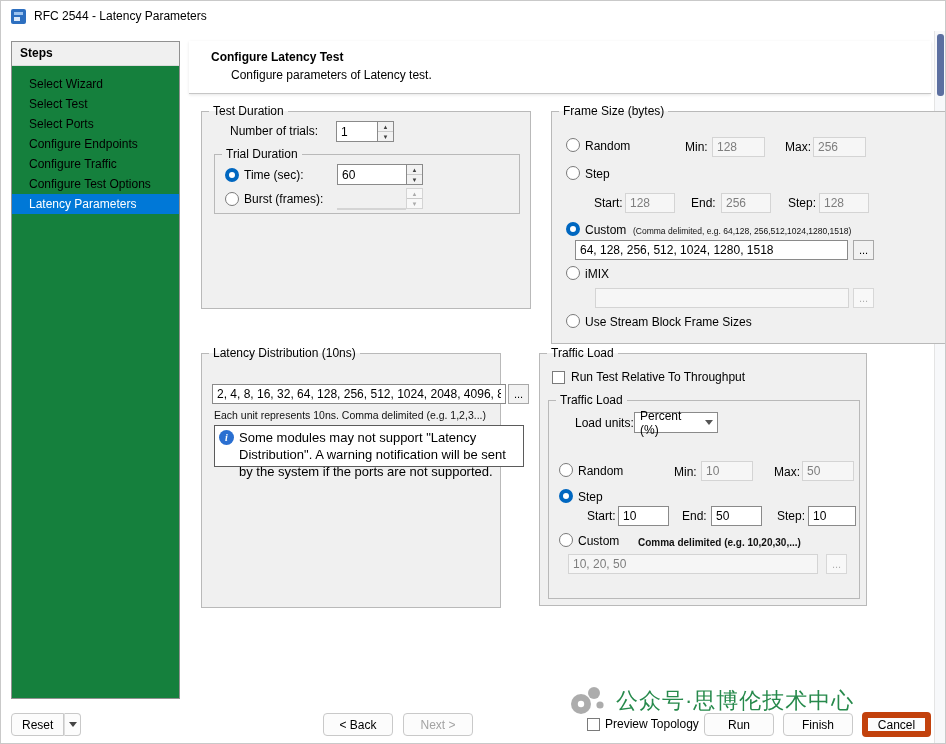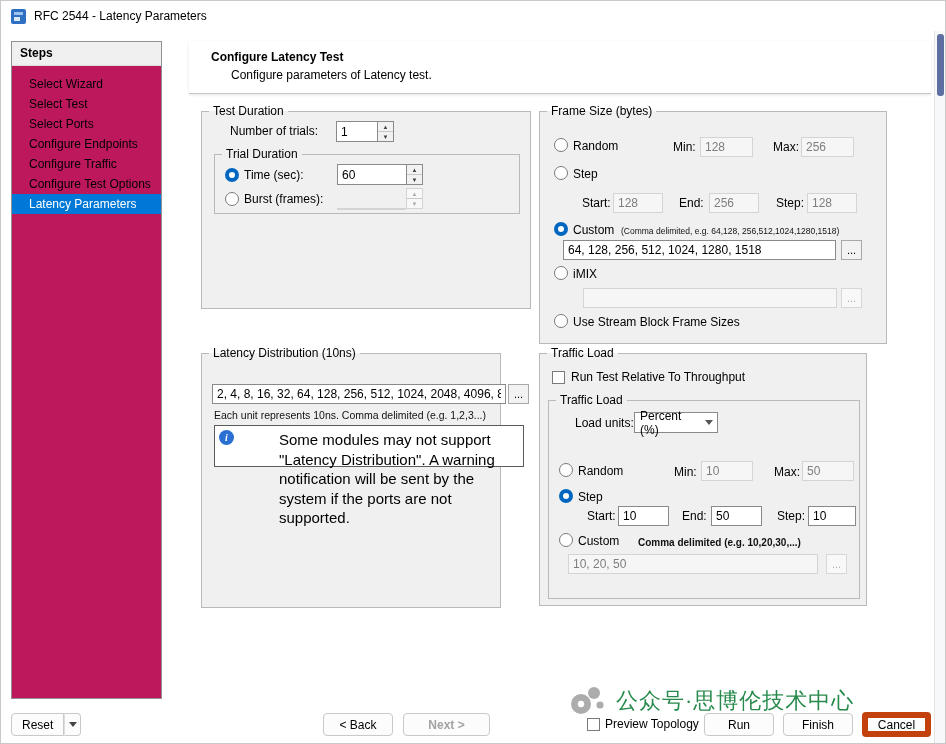--- a/index.html
+++ b/index.html
@@ -10,21 +10,21 @@
 
   
   .titlebar { position:absolute; left:0; top:0; width:100%; height:30px; background:#fff; display:flex; align-items:center; gap:8px; padding-left:10px; }
   .app-icon { width:15px; height:15px; flex:none; }
 
   
   .vscroll { position:absolute; right:0; top:30px; width:11px; height:714px; background:#f7f8fa; border-left:1px solid #e4e4e4; }
   .vscroll-thumb { position:absolute; left:2px; top:3px; width:7px; height:62px; background:#5c6fa0; border-radius:3px; }
 
   
-  .sidebar { position:absolute; left:10px; top:40px; width:151px; height:658px; border:1px solid #919191; background:#be185d; }
+  .sidebar { position:absolute; left:10px; top:40px; width:169px; height:658px; border:1px solid #919191; background:#15803d; }
   .sidebar-header { height:24px; background:#f0f0f0; border-bottom:1px solid #dcdcdc; font-weight:bold; padding:4px 8px; }
   .sidebar-items { padding-top:8px; }
   .sidebar-item { height:20px; line-height:20px; padding-left:17px; cursor:default; white-space:nowrap; }
   .sidebar-item.selected { background:#0078d7; color:#fff; }
 
   
   .main-header { position:absolute; left:188px; top:40px; width:742px; height:53px; background:#fff; border-bottom:1px solid #c6c6c6; box-shadow:0 1px 3px rgba(0,0,0,.10); z-index:5; }
   .main-title { position:absolute; left:22px; top:9px; font-weight:bold; }
   .main-subtitle { position:absolute; left:42px; top:27px; }
 
@@ -65,21 +65,21 @@
   .browse { position:absolute; width:21px; height:20px; border:1px solid #a8a8a8; background:#f2f2f2; font-size:11px; line-height:16px; text-align:center; font-family:inherit; }
   .browse.dis { color:#b0b0b0; border-color:#d7d7d7; background:#f8f8f8; }
 
   .hint-tiny { position:absolute; font-size:8.5px; white-space:nowrap; color:#111; }
   .hint-small { position:absolute; font-size:10px; white-space:nowrap; color:#111;font-weight:bold; }
   .hint-med { position:absolute; font-size:10.5px; white-space:nowrap; color:#111; }
 
   
   .infobox { position:absolute; background:#fff; border:1px solid #5b5b5b; display:flex; gap:5px; padding:4px 6px 4px 4px; }
   .info-icon { width:15px; height:15px; border-radius:50%; background:#2a6fd1; color:#fff; font-size:10px; font-weight:bold; font-style:italic; font-family:"Liberation Serif", serif; display:flex; align-items:center; justify-content:center; flex:none; }
-  .infobox .wtxt { font-size:15px; line-height:1.3;margin-left:40px; }
+  .infobox .wtxt { font-size:13px; line-height:1.3; }
 
   
   .btn { position:absolute; height:23px; border:1px solid #c9c9c9; background:#fcfcfc; border-radius:4px; font-family:inherit; font-size:12px; color:#000; text-align:center; }
   .btn.disabled { color:#a3a3a3; }
   .btn.default { border:6px solid #c2410c; height:25px; }
   .split { position:absolute; display:flex; height:23px; }
   .split .main { border:1px solid #c9c9c9; border-radius:4px 0 0 4px; background:#fcfcfc; padding:0 10px; font-family:inherit; font-size:12px; }
   .split .arrow { width:17px; border:1px solid #c9c9c9; border-left:1px solid #dedede; border-radius:0 4px 4px 0; background:#fcfcfc; display:flex; align-items:center; justify-content:center; }
   .split .arrow::after { content:""; border-left:4px solid transparent; border-right:4px solid transparent; border-top:5px solid #444; }
 
@@ -153,21 +153,21 @@
         <div class="spin dis" style="left:122px; top:33px; width:86px;">
           <input disabled="" value="1000" style="">
           <div class="updown">
             <span class="up">▲</span>
             <span class="dn">▼</span>
           </div>
         </div>
       </div>
     </div>
 
-    <div class="groupbox" style="left:350px; top:16px; width:348px; height:233px;">
+    <div class="groupbox" style="left:362px; top:16px; width:396px; height:233px;">
       <span class="gb-title">Frame Size (bytes)</span>
 
       <div class="radio" style="left:14px; top:26px;"></div>
       <span class="lbl" style="left:33px; top:27px;">Random</span>
       <span class="lbl" style="left:133px; top:28px;">Min:</span>
       <input class="ti dis" style="left: 160px; top: 25px; width: 53px;" disabled="" value="128">
       <span class="lbl" style="left:233px; top:28px;">Max:</span>
       <input class="ti dis" style="left: 261px; top: 25px; width: 53px;" disabled="" value="256">
 
       <div class="radio" style="left:14px; top:54px;"></div>
@@ -244,21 +244,21 @@
       </div>
     </div>
   </div>
 
   <div class="split" style="left:10px; top:712px;">
     <button class="main">Reset</button>
     <div class="arrow"></div>
   </div>
 
   <button class="btn" style="left:322px; top:712px; width:70px;">&lt; Back</button>
-  <button class="btn disabled" style="left:402px; top:712px; width:87px;font-weight:bold;" disabled="">Next &gt;</button>
+  <button class="btn disabled" style="left:402px; top:712px; width:70px;" disabled="">Next &gt;</button>
 
   <div class="cb" style="position:absolute; left:586px; top:717px;"></div>
   <span class="lbl" style="position:absolute; left:604px; top:716px;">Preview Topology</span>
 
   <button class="btn" style="left:703px; top:712px; width:70px;">Run</button>
   <button class="btn" style="left:782px; top:712px; width:70px;">Finish</button>
   <button class="btn default" style="left:861px; top:711px; width:69px;">Cancel</button>
 
   <div class="watermark">
     <svg width="40" height="36" viewBox="0 0 40 36">

